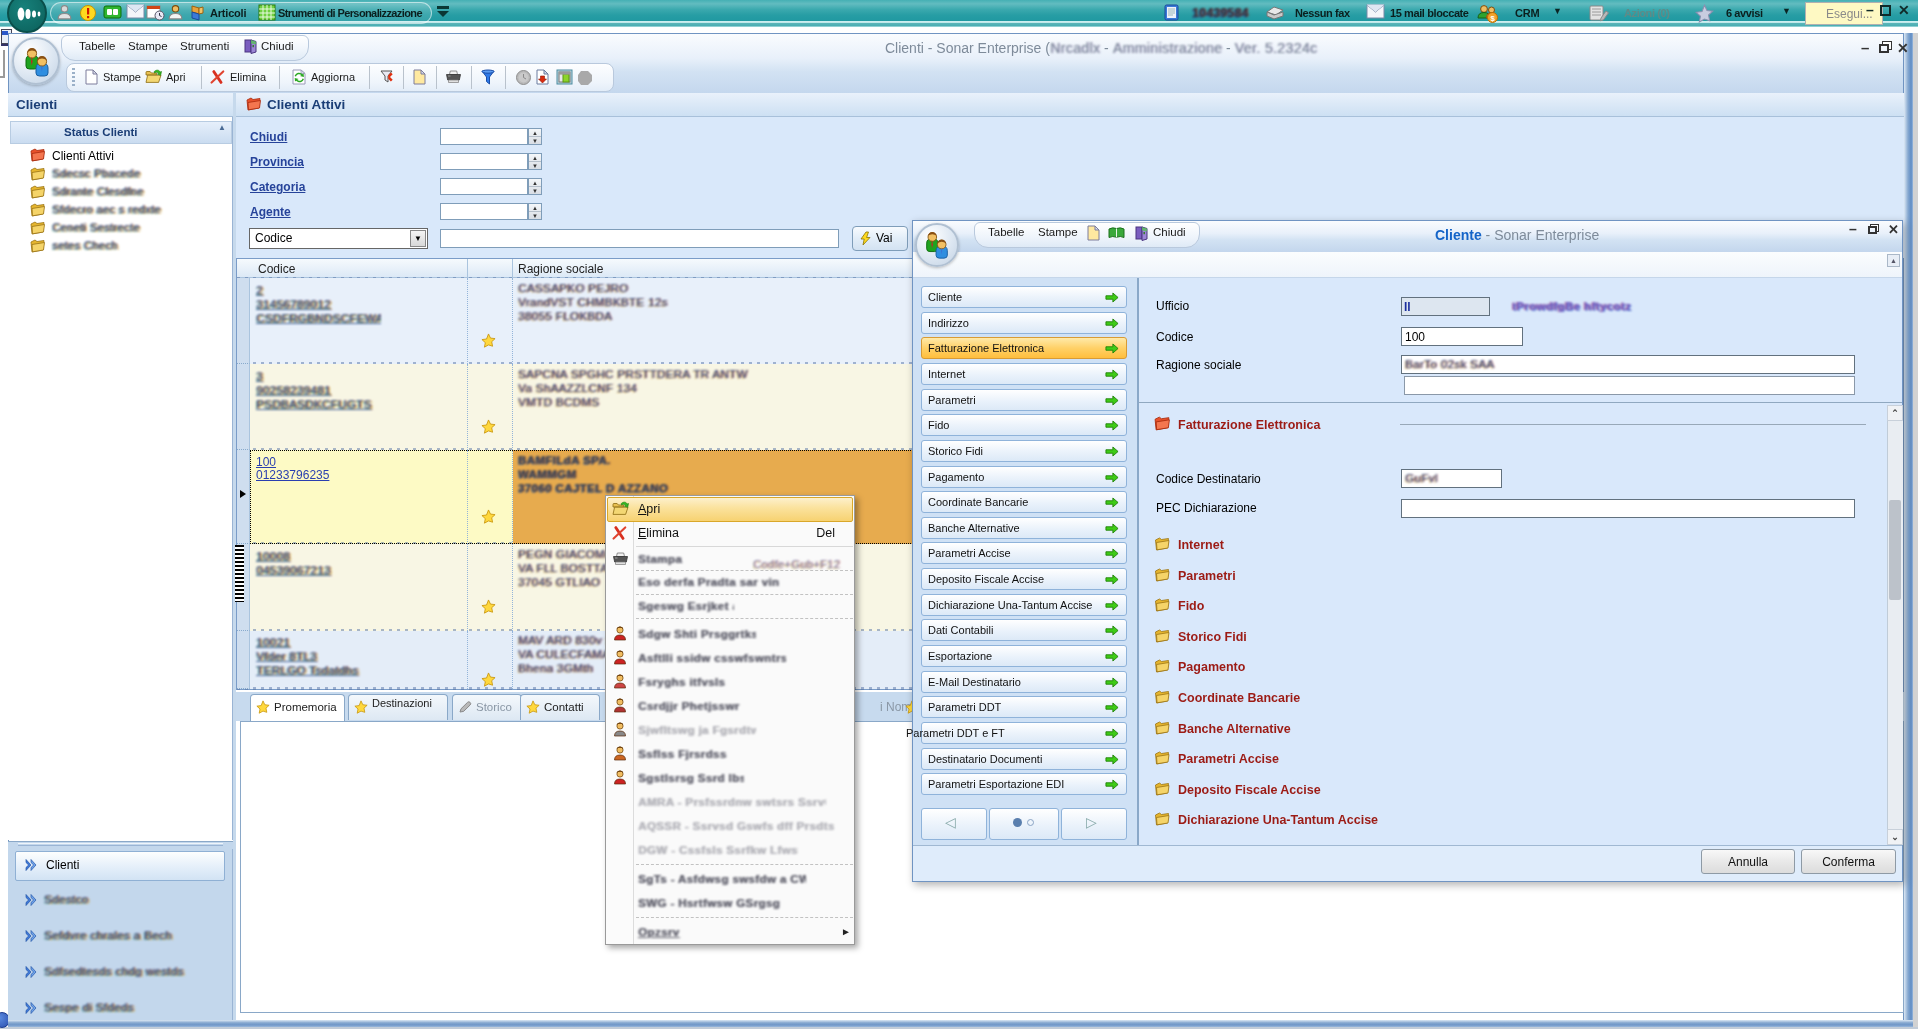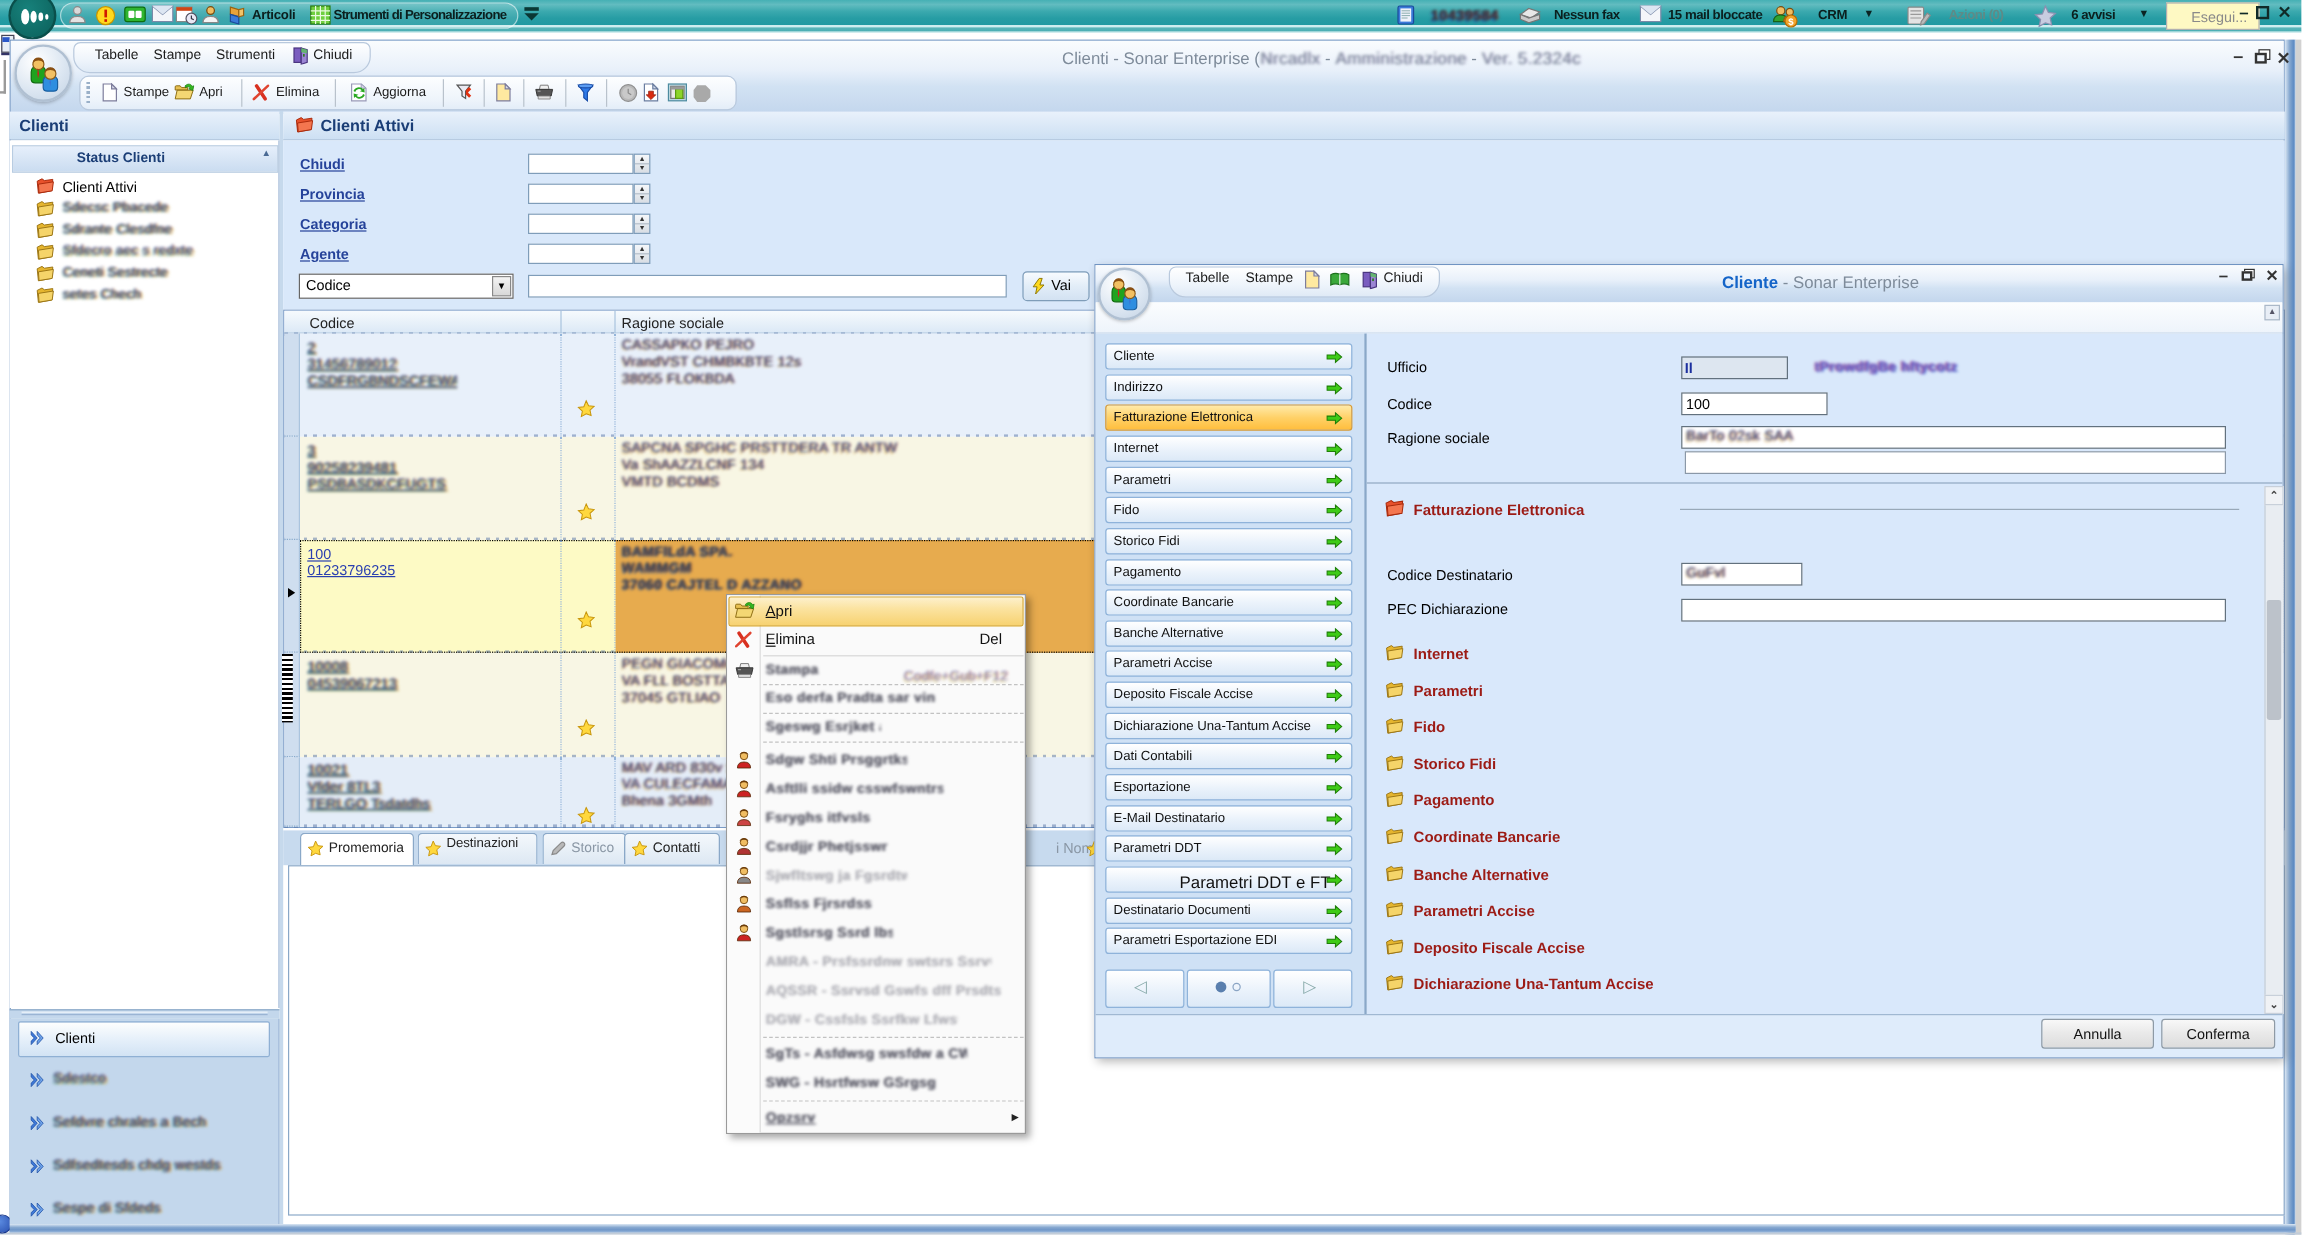--- a/index.html
+++ b/index.html
@@ -655,21 +655,21 @@
 <div class="ab" style="left:928px;top:676px;font-size:11px;color:#111">E-Mail Destinatario</div>
 <div class="ab" style="left:1104px;top:676px"><svg width="16" height="13" viewBox="0 0 18 15">
 <path d="M2 5.5 l8 0 l0-3.2 l6 5.2 l-6 5.2 l0-3.2 l-8 0 z" fill="#3ecb16" stroke="#1e7e07" stroke-width="1"></path>
 </svg></div>
 <div class="ab navbtn" style="left:921px;top:696px;width:206px;height:22px"></div>
 <div class="ab" style="left:928px;top:701px;font-size:11px;color:#111">Parametri DDT</div>
 <div class="ab" style="left:1104px;top:701px"><svg width="16" height="13" viewBox="0 0 18 15">
 <path d="M2 5.5 l8 0 l0-3.2 l6 5.2 l-6 5.2 l0-3.2 l-8 0 z" fill="#3ecb16" stroke="#1e7e07" stroke-width="1"></path>
 </svg></div>
 <div class="ab navbtn" style="left:921px;top:722px;width:206px;height:22px"></div>
-<div class="ab" style="left:983px;top:727px;font-size:14px;color:#111">Parametri DDT e FT</div>
+<div class="ab" style="left:906px;top:727px;font-size:11px;color:#111">Parametri DDT e FT</div>
 <div class="ab" style="left:1104px;top:727px"><svg width="16" height="13" viewBox="0 0 18 15">
 <path d="M2 5.5 l8 0 l0-3.2 l6 5.2 l-6 5.2 l0-3.2 l-8 0 z" fill="#3ecb16" stroke="#1e7e07" stroke-width="1"></path>
 </svg></div>
 <div class="ab navbtn" style="left:921px;top:748px;width:206px;height:22px"></div>
 <div class="ab" style="left:928px;top:753px;font-size:11px;color:#111">Destinatario Documenti</div>
 <div class="ab" style="left:1104px;top:753px"><svg width="16" height="13" viewBox="0 0 18 15">
 <path d="M2 5.5 l8 0 l0-3.2 l6 5.2 l-6 5.2 l0-3.2 l-8 0 z" fill="#3ecb16" stroke="#1e7e07" stroke-width="1"></path>
 </svg></div>
 <div class="ab navbtn" style="left:921px;top:773px;width:206px;height:22px"></div>
 <div class="ab" style="left:928px;top:778px;font-size:11px;color:#111">Parametri Esportazione EDI</div>

